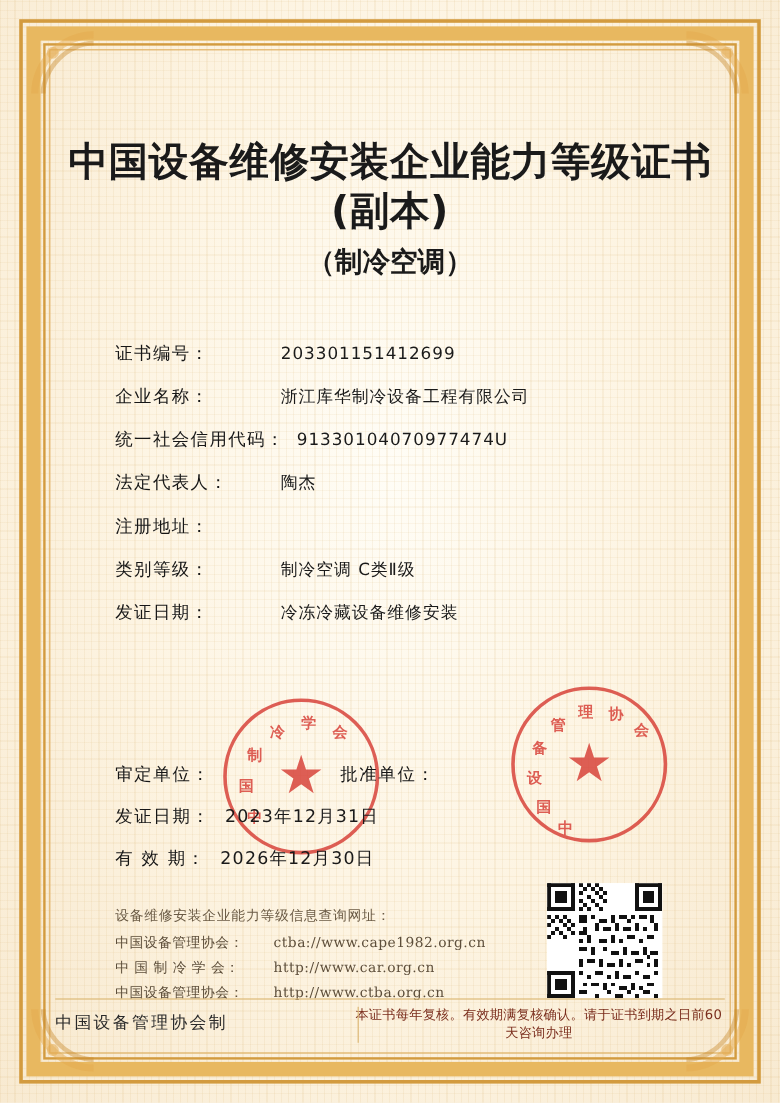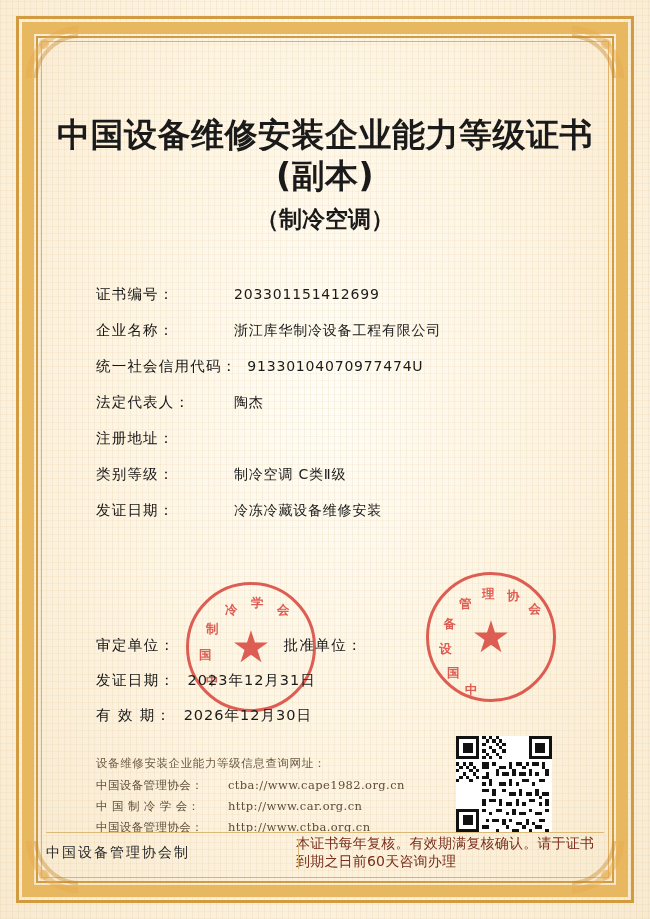--- a/index.html
+++ b/index.html
@@ -245,25 +245,25 @@
     align-items: center;
   }
   .bottom-left {
     font-size: 14px;
     letter-spacing: 2px;
     color: #2a2a2a;
     padding-left: 0px;
     width: 250px;
   }
   .bottom-right {
-    font-size: 14px;
+    font-size: 11px;
     color: #7a2d1c;
     letter-spacing: 0.2px;
     flex: 1;
-    text-align: left;
+    text-align: center;
     padding-right: 2px;
   }
   .vline {
     position: absolute;
     left: 252px;
     bottom: 4px;
     width: 1px;
     height: 30px;
     background: #ddb978;
   }

